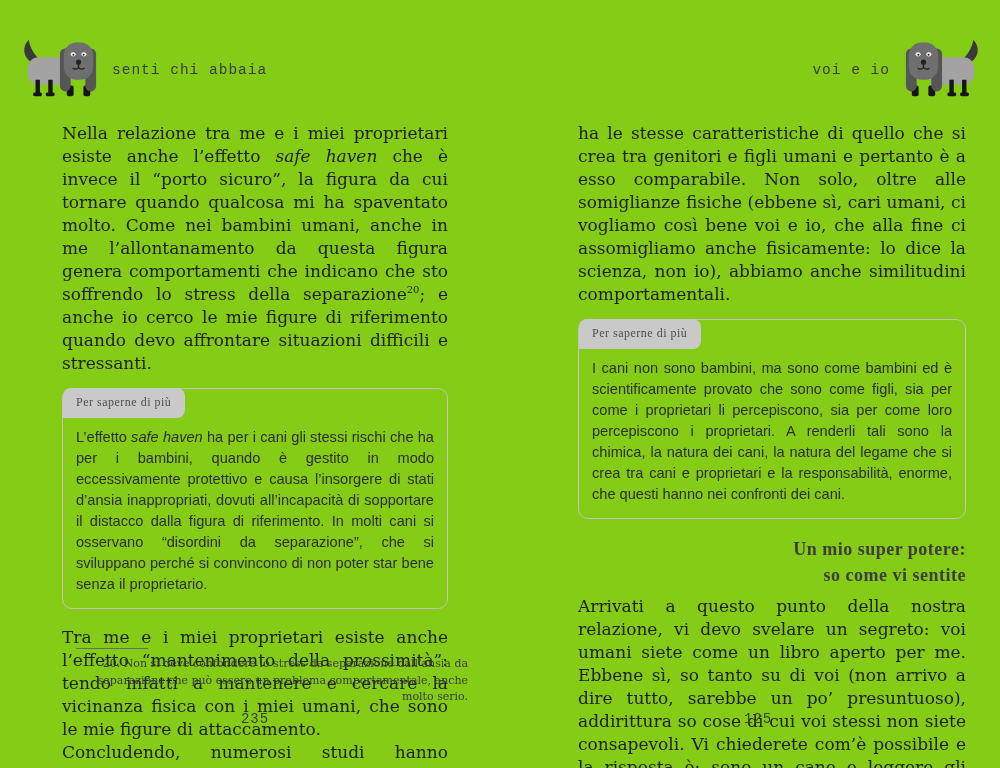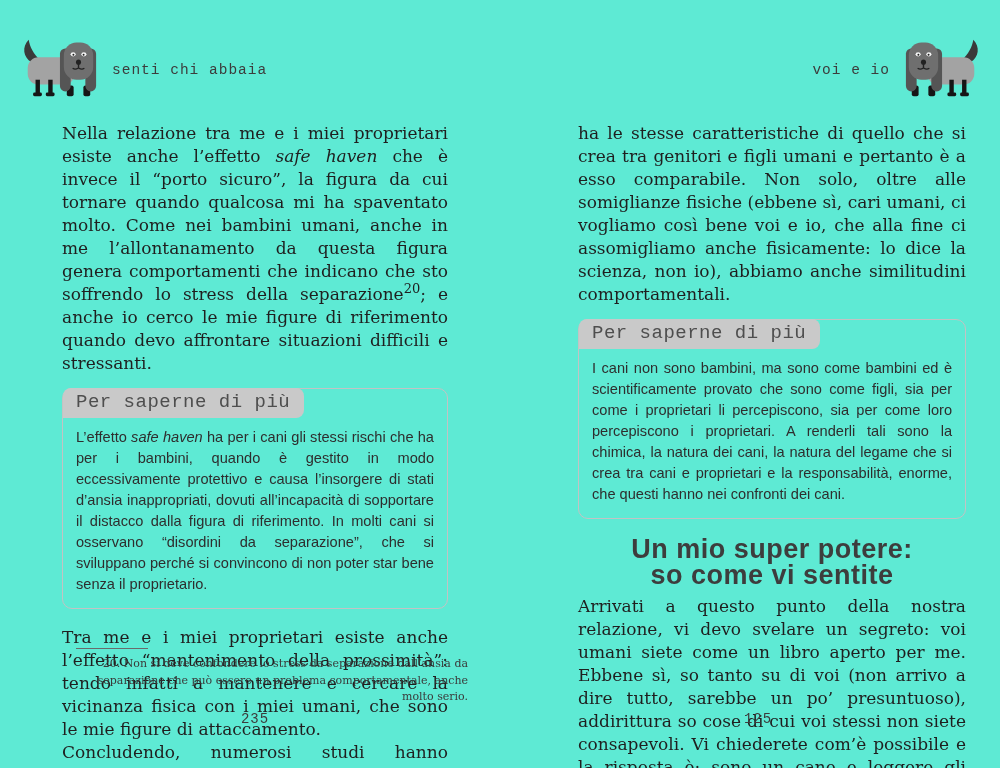--- a/index.html
+++ b/index.html
@@ -1,20 +1,20 @@
 <!DOCTYPE html>
 <html><head>
 <meta charset="utf-8">
 <style>
   html, body { margin: 0; padding: 0; background: #ffffff; }
   .spread {
     position: relative;
     width: 1000px;
     height: 768px;
-    background: #5eead4;
+    background: #84cc16;
     font-family: "DejaVu Serif", serif;
     color: #1f1f1f;
     overflow: hidden;
   }
 
   
   .page-header {
     position: absolute;
     top: 36px;
     display: flex;
@@ -36,57 +36,57 @@
   .col {
     position: absolute;
     top: 122px;
     text-align: justify;
     font-size: 17px;
     line-height: 23px;
   }
   .col-left  { left: 62px;  width: 386px; }
   .col-right { left: 578px; width: 388px; }
   .col p { margin: 0; }
-  .col sup { font-size: 13px; line-height: 0; }
+  .col sup { font-size: 10px; line-height: 0; }
   em { }
 
   
   .info-box {
     border: 1.5px solid #c3c3c3;
     border-radius: 10px;
     margin-top: 13px;
     margin-bottom: 17px;
     padding: 0 13px 13px 13px;
     font-family: "Liberation Sans", sans-serif;
     font-size: 14.6px;
     line-height: 21px;
     color: #2e2e2e;
     text-align: justify;
   }
   .info-box-tab {
     display: inline-block;
     background: #c9c9c9;
     color: #4e4e4e;
-    font-family: Liberation Mono, monospace;
-    font-size: 19px;
+    font-family: Liberation Serif, serif;
+    font-size: 12px;
     letter-spacing: 0.5px;
     padding: 4px 14px 5px 13px;
     border-radius: 8px 8px 8px 0;
     margin: -1px 0 9px -13px;
   }
 
   
   .section-heading {
-    font-family: Liberation Sans, sans-serif;
-    font-size: 27px;
+    font-family: Liberation Serif, serif;
+    font-size: 18px;
     line-height: 26px;
     font-weight: 600;
     letter-spacing: 0.5px;
     color: #3d3d3d;
-    text-align: center;
+    text-align: right;
     margin: 16px 0 7px 0;
   }
   .section-heading span { display: block; }
 
   
   .footnote {
     position: absolute;
     left: 76px;
     top: 648px;
     width: 392px;

